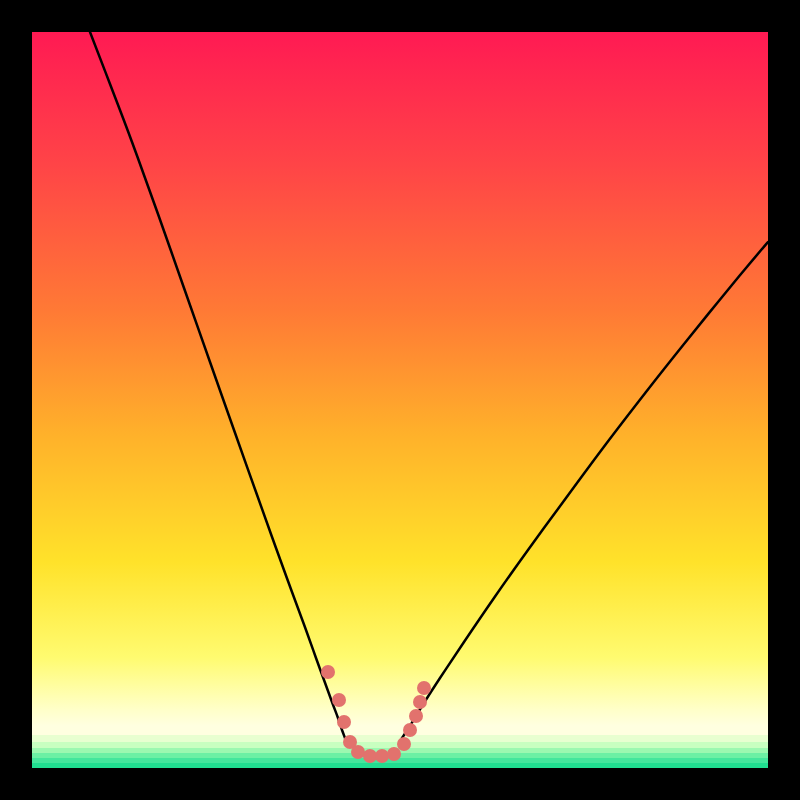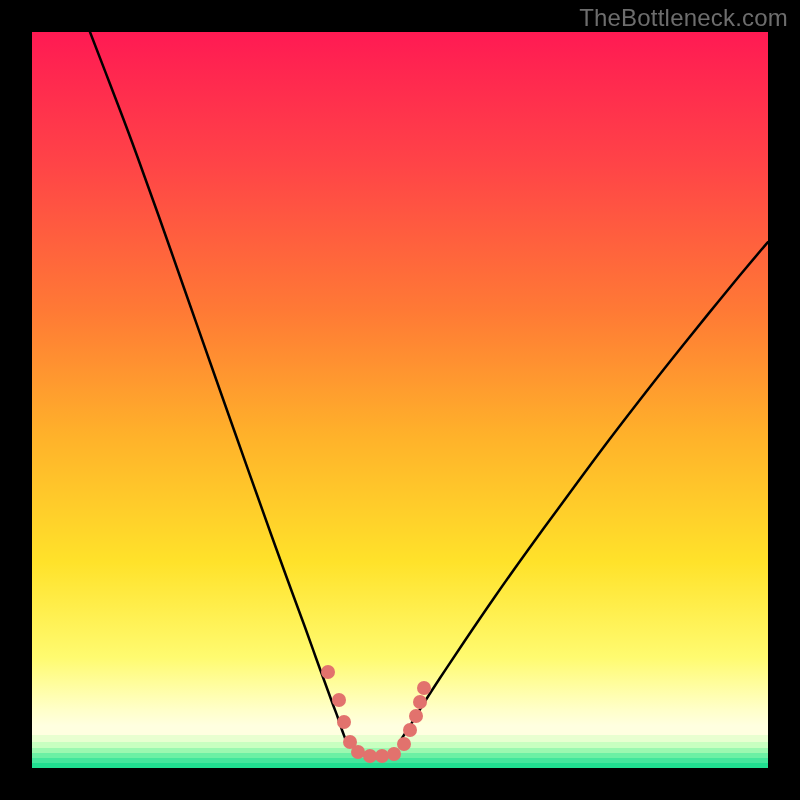--- a/index.html
+++ b/index.html
@@ -61,21 +61,20 @@
     font-size: 24px;
     letter-spacing: 0.2px;
     font-weight: 500;
   }
 </style>
 </head>
 <body>
 
 <div class="frame">
 
-  <div class="watermark">TheBottleneck.com</div>
 
   <div class="plot-area">
     <div class="gradient-main"></div>
     <div class="bottom-bands" id="bottom-bands" style="height: 42px;">
         <div class="band" style="height: 9px; background: rgb(255, 255, 224);"></div>
         <div class="band" style="height: 7px; background: rgb(232, 255, 208);"></div>
         <div class="band" style="height: 6px; background: rgb(200, 255, 192);"></div>
         <div class="band" style="height: 5px; background: rgb(156, 248, 176);"></div>
         <div class="band" style="height: 5px; background: rgb(108, 240, 164);"></div>
         <div class="band" style="height: 5px; background: rgb(68, 230, 156);"></div>

